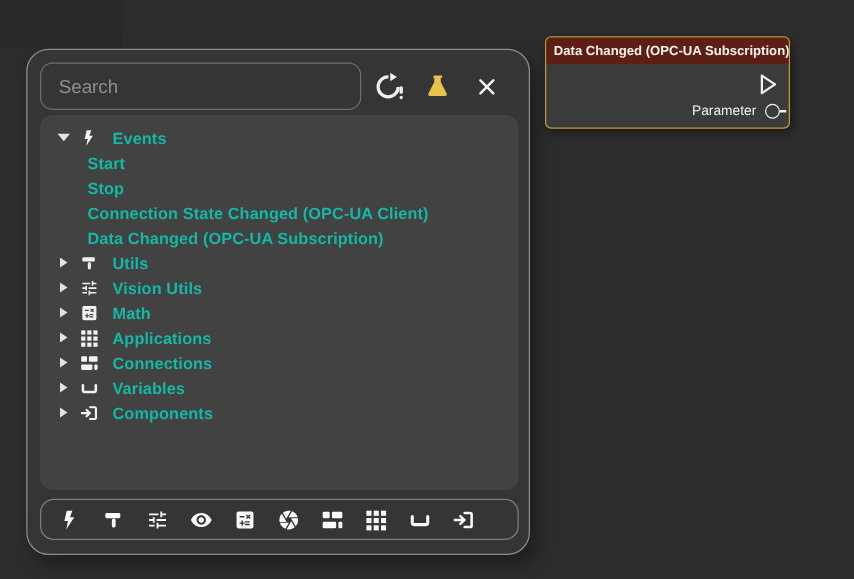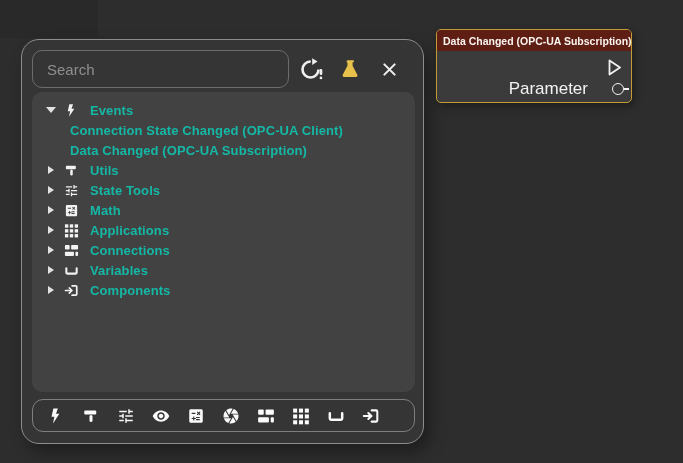--- a/index.html
+++ b/index.html
@@ -91,21 +91,21 @@
   }
   .node-title-text { font-size:10.5px; font-weight:bold; color:#fbf5ef; white-space:nowrap; }
   .node-menu { font-size:11px; font-weight:bold; color:#fbf5ef; letter-spacing:1px; cursor:pointer; line-height:8px; }
   .pin-exec {
     position:absolute; right:9px; top:29px; width:14px; height:17px; cursor:crosshair;
   }
   .pin-param-row {
     position:absolute; right:0; top:51px; height:16px;
     display:flex; align-items:center;
   }
-  .pin-param-label { font-size:17px; color:#f2f2f2; margin-right:24px; }
+  .pin-param-label { font-size:11px; color:#f2f2f2; margin-right:7px; }
   .pin-circle {
     width:12px; height:12px; border:1.8px solid #f2f2f2; border-radius:50%;
     cursor:crosshair;
   }
   .pin-stub { width:5px; height:2px; background:#f2f2f2; margin-right:2px; }
   svg.defs { position:absolute; width:0; height:0; }
 </style>
 </head>
 <body>
 
@@ -207,20 +207,26 @@
           <span class="tri-down"></span>
         </span>
       <span class="cat-icon">
           <svg>
             <use href="#i-bolt"></use>
           </svg>
         </span>
       <span class="row-label">Events</span>
     </div>
     <div class="row child">
+      <span class="row-label">Start</span>
+    </div>
+    <div class="row child">
+      <span class="row-label">Stop</span>
+    </div>
+    <div class="row child">
       <span class="row-label">Connection State Changed (OPC-UA Client)</span>
     </div>
     <div class="row child">
       <span class="row-label">Data Changed (OPC-UA Subscription)</span>
     </div>
 
     <div class="row">
       <span class="expander">
           <span class="tri-right"></span>
         </span>
@@ -233,21 +239,21 @@
     </div>
     <div class="row">
       <span class="expander">
           <span class="tri-right"></span>
         </span>
       <span class="cat-icon">
           <svg>
             <use href="#i-tune"></use>
           </svg>
         </span>
-      <span class="row-label">State Tools</span>
+      <span class="row-label">Vision Utils</span>
     </div>
     <div class="row">
       <span class="expander">
           <span class="tri-right"></span>
         </span>
       <span class="cat-icon">
           <svg>
             <use href="#i-calc"></use>
           </svg>
         </span>

